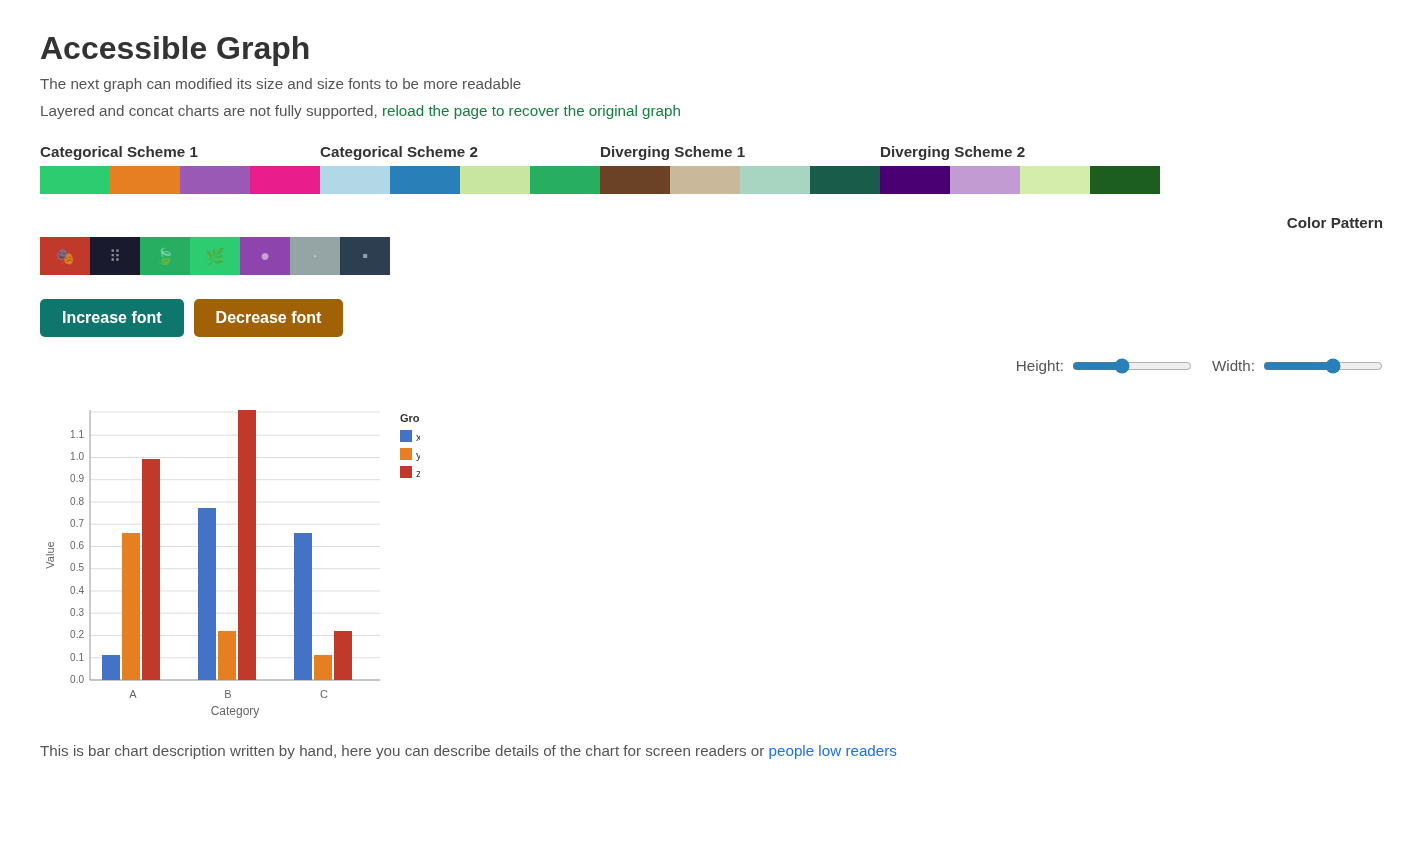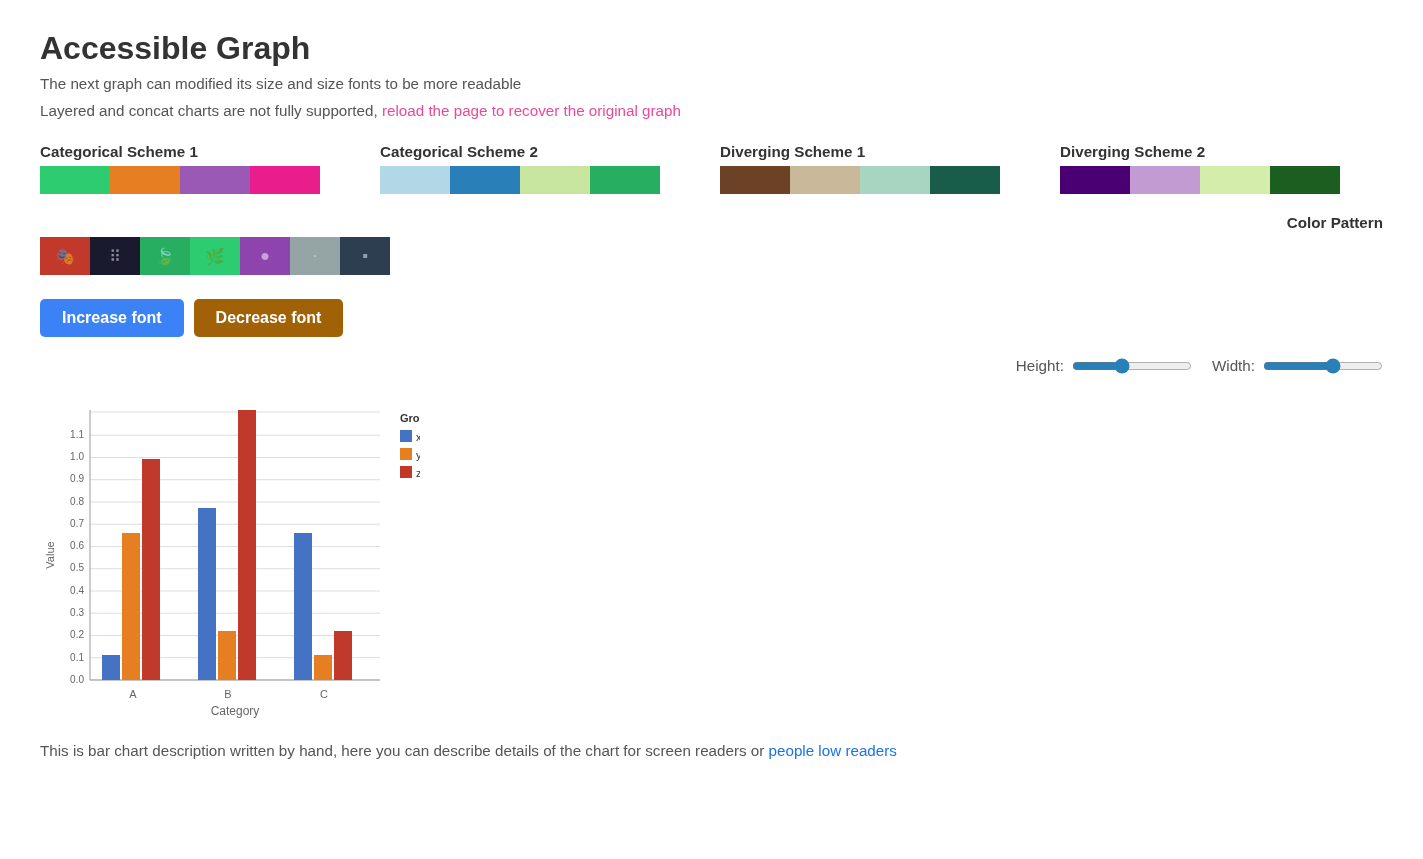--- a/index.html
+++ b/index.html
@@ -1,34 +1,34 @@
 <!DOCTYPE html>
 <html><head>
   <meta charset="utf-8">
   <style>
     * { box-sizing: border-box; margin: 0; padding: 0; }
     body { font-family: -apple-system, BlinkMacSystemFont, 'Segoe UI', sans-serif; background: #fff; color: #333; padding: 30px 40px; }
 
     .page-title { font-size: 2em; font-weight: 700; margin-bottom: 8px; }
     .subtitle { color: #555; font-size: 0.95em; margin-bottom: 10px; }
     .warning { color: #555; font-size: 0.95em; margin-bottom: 24px; }
-    .warning a { color: #ec4899; text-decoration: none; }
-
-    .color-schemes { display: flex; gap: 60px; flex-wrap: wrap; margin-bottom: 20px; }
+    .warning a { color: #15803d; text-decoration: none; }
+
+    .color-schemes { display: flex; flex-wrap: wrap; margin-bottom: 20px; }
     .color-scheme { }
     .scheme-title { font-weight: 700; font-size: 0.95em; margin-bottom: 6px; }
     .color-swatches { display: flex; height: 28px; }
     .color-swatch { width: 70px; height: 28px; }
 
     .color-pattern-section { margin-bottom: 24px; text-align: right; }
     .color-pattern-swatches { display: flex; height: 38px; }
     .pattern-swatch { width: 50px; height: 38px; display: flex; align-items: center; justify-content: center; font-size: 1.2em; overflow: hidden; position: relative; }
 
     .buttons-row { display: flex; gap: 10px; margin-bottom: 20px; }
-    .btn-increase { background: #3b82f6; color: #fff; border: none; border-radius: 5px; padding: 10px 22px; font-size: 1em; font-weight: 600; cursor: pointer; }
+    .btn-increase { background: #0f766e; color: #fff; border: none; border-radius: 5px; padding: 10px 22px; font-size: 1em; font-weight: 600; cursor: pointer; }
     .btn-decrease { background: #a16207; color: #fff; border: none; border-radius: 5px; padding: 10px 22px; font-size: 1em; font-weight: 600; cursor: pointer; }
 
     .sliders-row { display: flex; align-items: center; gap: 20px; margin-bottom: 16px; font-size: 0.95em; color: #555; justify-content: flex-end; }
     .slider-group { display: flex; align-items: center; gap: 8px; }
     .slider-label { font-weight: 500; }
     input[type=range] { width: 120px; accent-color: #2980b9; }
 
     .chart-container { border: none; position: relative; width: 380px; }
 
     

